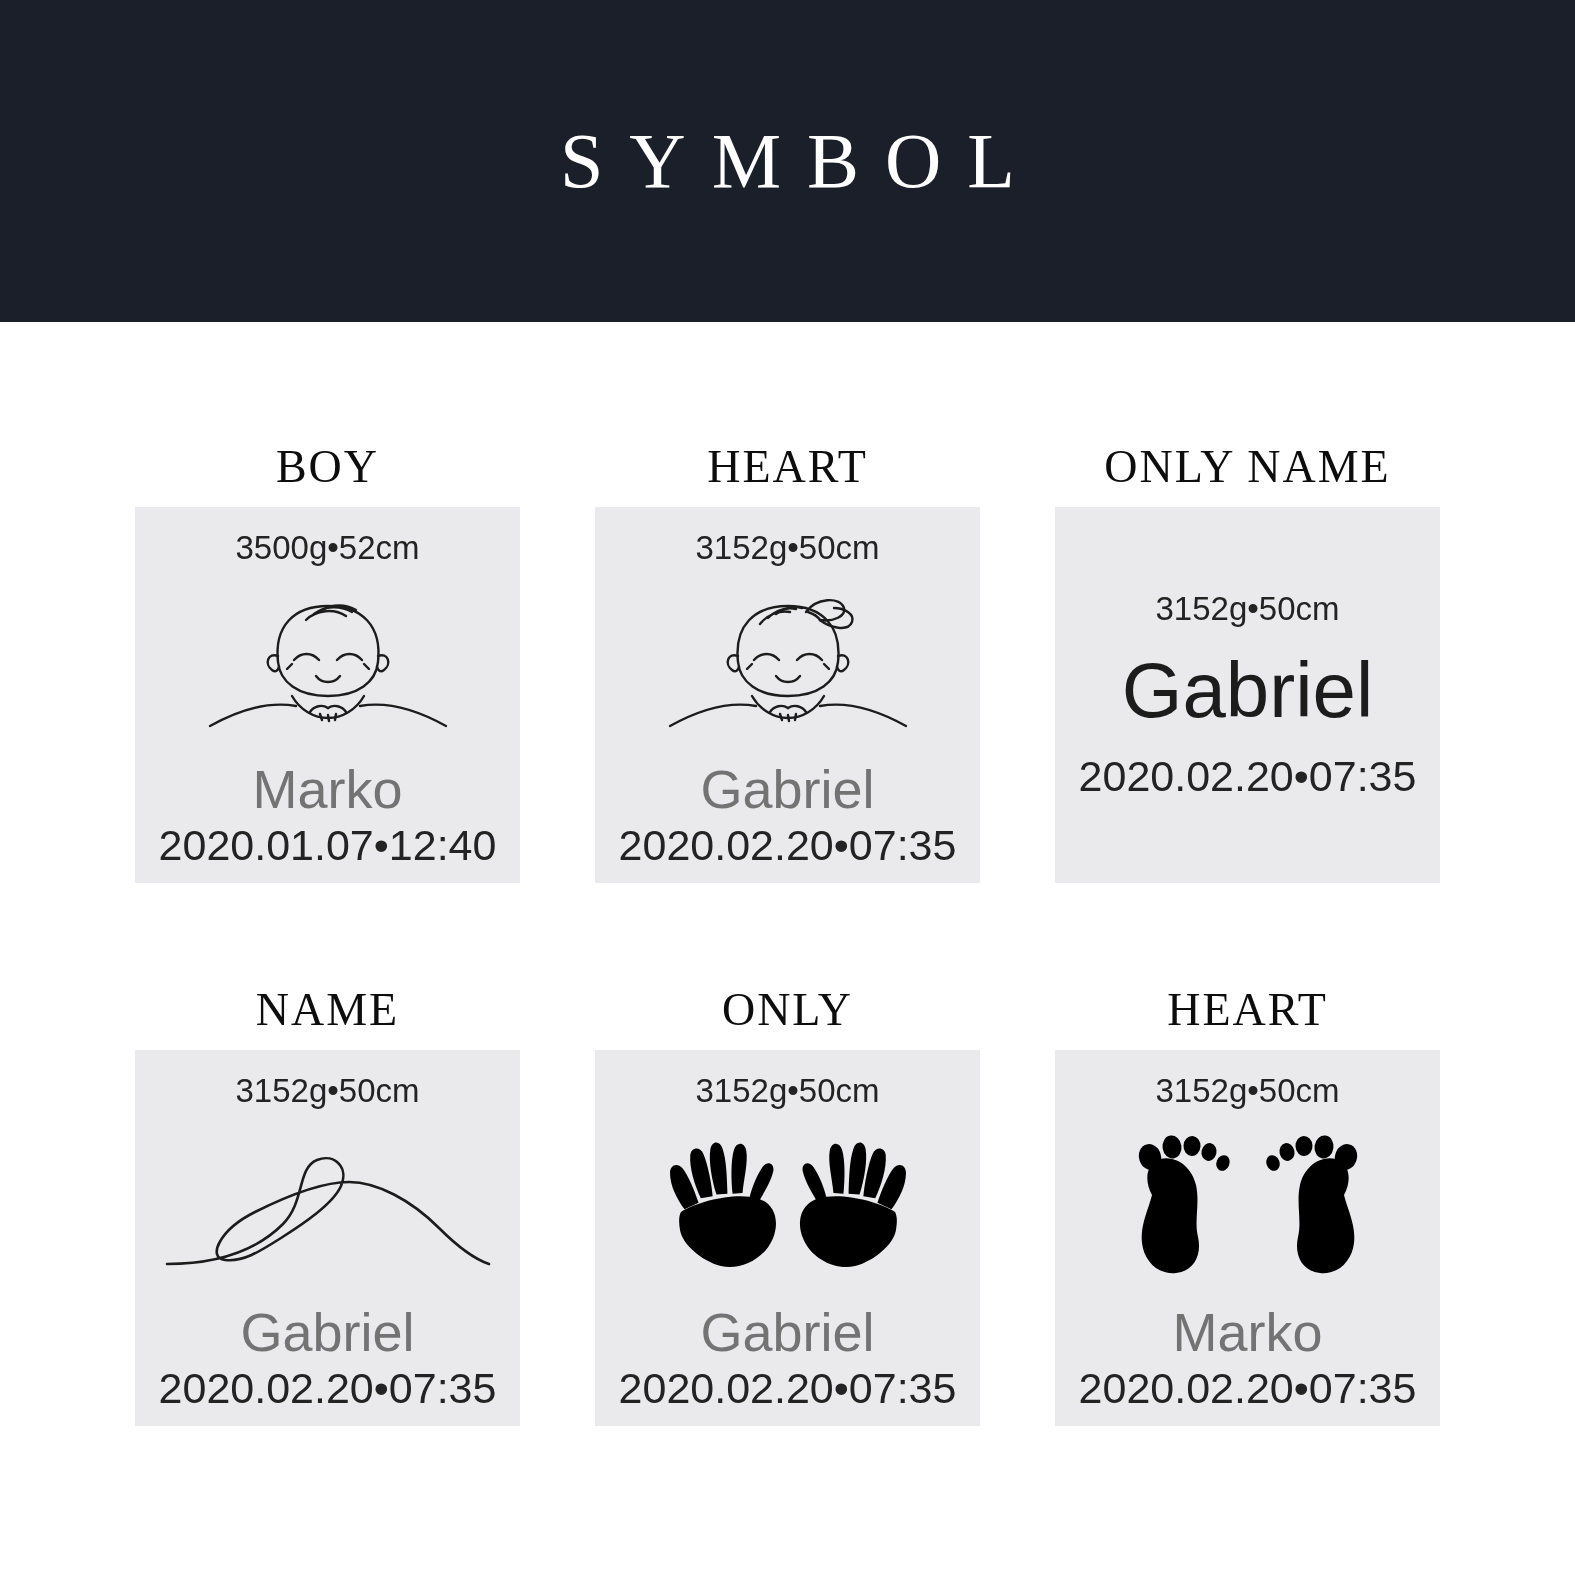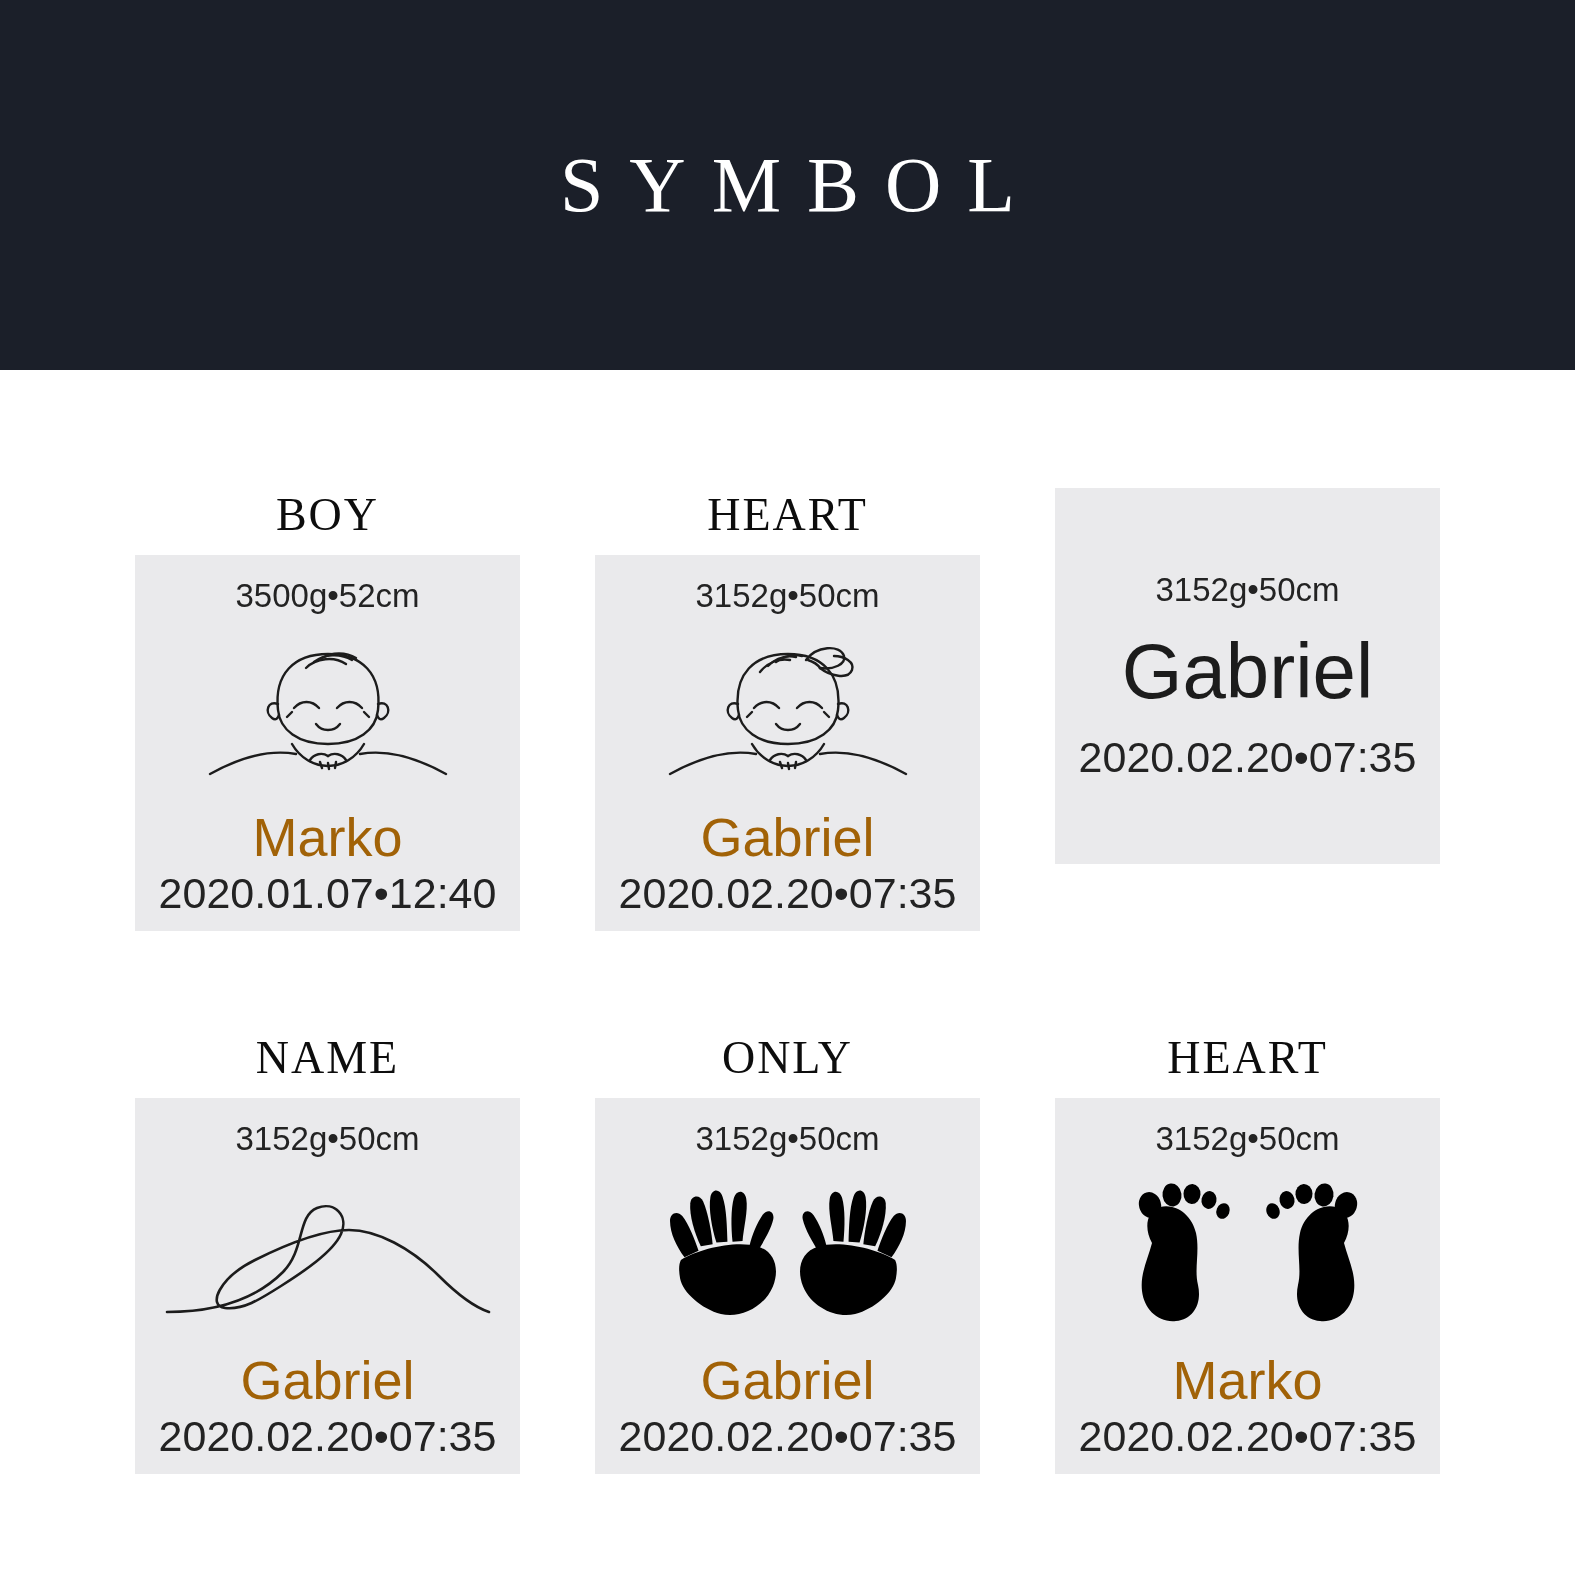--- a/index.html
+++ b/index.html
@@ -14,21 +14,21 @@
     overflow: hidden;
   }
   .page {
     position: relative;
     width: 1575px;
     height: 1575px;
     background: #ffffff;
   }
   .header-bar {
     width: 100%;
-    height: 370px;
+    height: 322px;
     background: #1b1f29;
     display: flex;
     align-items: center;
     justify-content: center;
   }
   .header-title {
     font-family: "Liberation Serif", serif;
     color: #ffffff;
     font-size: 78px;
     letter-spacing: 26px;
@@ -80,21 +80,21 @@
   }
   .art {
     flex: 1;
     display: flex;
     align-items: center;
     justify-content: center;
     width: 100%;
   }
   .name {
     font-size: 54px;
-    color: #a16207;
+    color: #737373;
     line-height: 1;
     margin-top: -4px;
   }
   .date {
     font-size: 43px;
     color: #232323;
     line-height: 1;
     margin-top: 8px;
     margin-bottom: 16px;
   }
@@ -206,20 +206,21 @@
               <path d="M140 125 L141 131"></path>
               <path d="M148 124 L147 130"></path>
             </svg>
           </div>
           <div class="name">Gabriel</div>
           <div class="date">2020.02.20•07:35</div>
         </div>
       </div>
 
       <div class="cell">
+        <div class="cell-title">ONLY NAME</div>
         <div class="card only-name">
           <div class="stats">3152g•50cm</div>
           <div class="name-big">Gabriel</div>
           <div class="date">2020.02.20•07:35</div>
         </div>
       </div>
 
     </div>
 
     <div class="row">

